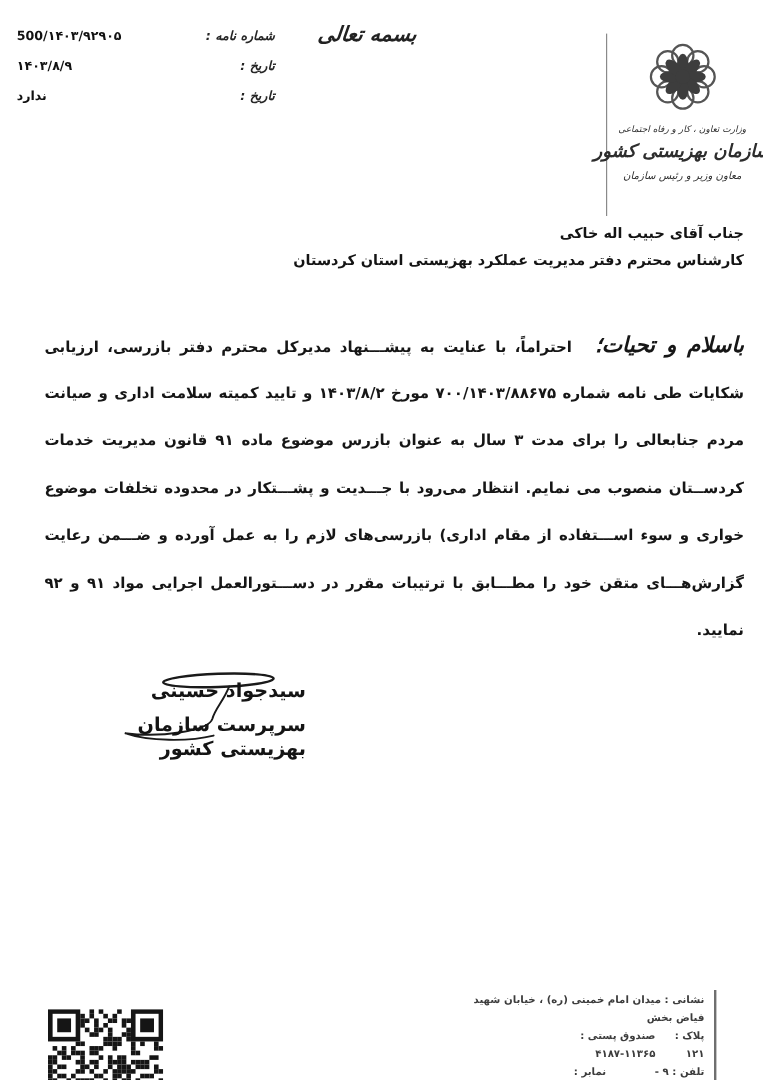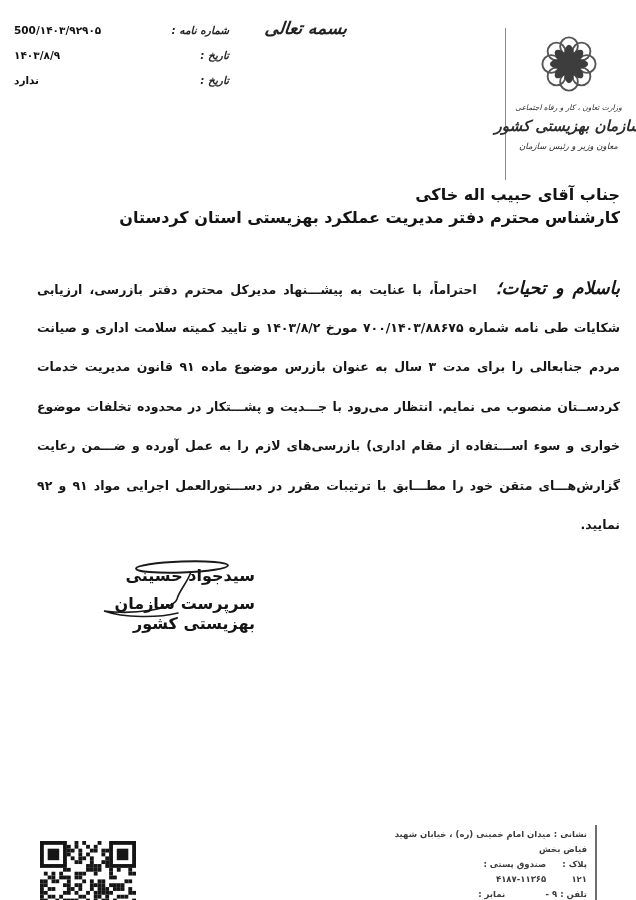--- a/index.html
+++ b/index.html
@@ -23,21 +23,21 @@
     position:absolute;left:505px;top:28px;width:125px;height:152px;
     border-left:1px solid #8a8a8a;display:flex;flex-direction:column;align-items:center;
     font-family:"DejaVu Serif",serif;font-style:italic;color:#2d2d2d;
   }
   .org svg{margin-top:6px;}
   .org-l1{font-size:7.5px;margin-top:9px;white-space:nowrap;}
   .org-l2{font-size:15px;font-weight:bold;margin-top:5px;white-space:nowrap;}
   .org-l3{font-size:8.5px;margin-top:6px;white-space:nowrap;}
   
   .recipient{position:absolute;right:16px;top:183px;font-weight:bold;
-    font-size:16px;line-height:23px;color:#141414;}
+    font-size:12px;line-height:23px;color:#141414;}
   
   .body{position:absolute;right:16px;left:37px;top:268px;font-weight:bold;font-size:12.5px;color:#161616;}
   .bline{
     height:39.5px;line-height:39.5px;overflow:hidden;
     text-align:justify;-moz-text-align-last:justify;text-align-last:justify;
   }
   .bline.last{text-align:right;text-align-last:right;}
   .salut{font-family:"DejaVu Serif",serif;font-style:italic;font-weight:bold;font-size:18px;margin-left:12px;}
   
   .sig{position:absolute;left:67px;top:566px;width:188px;text-align:right;

